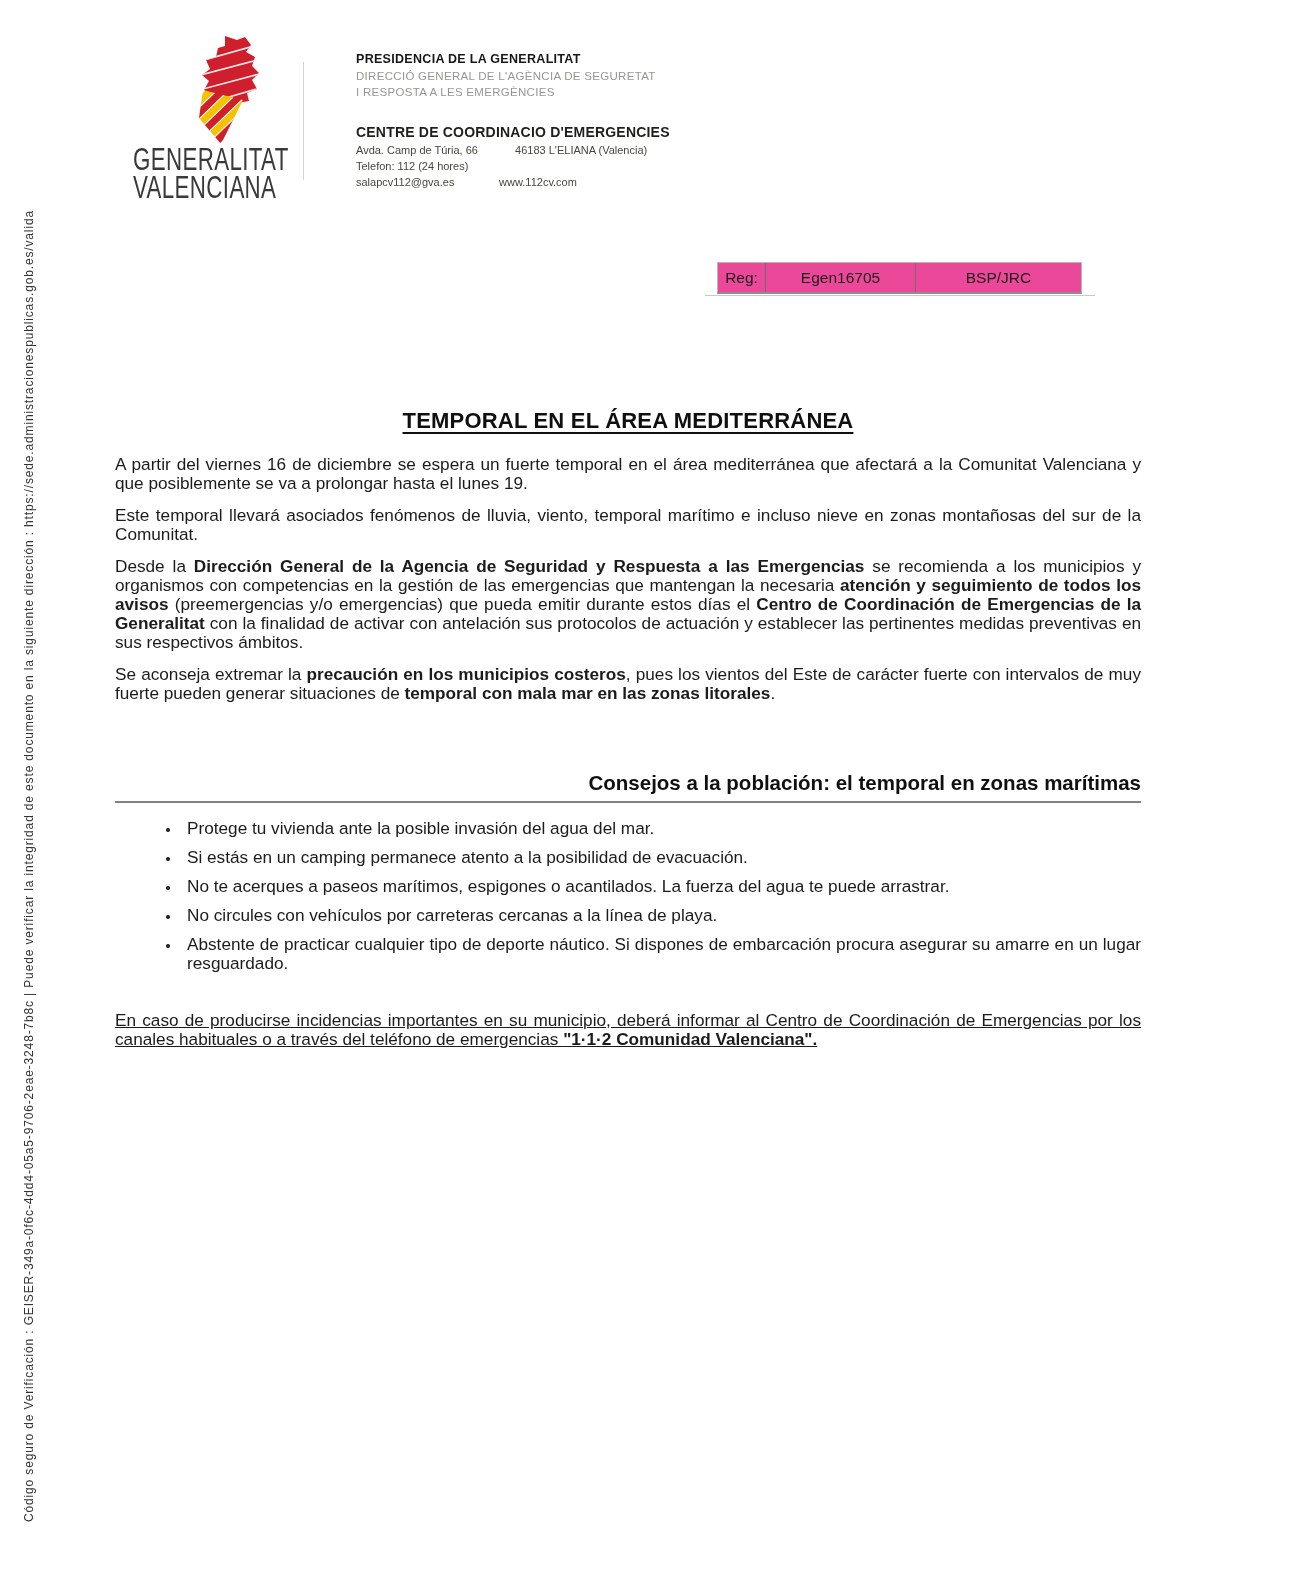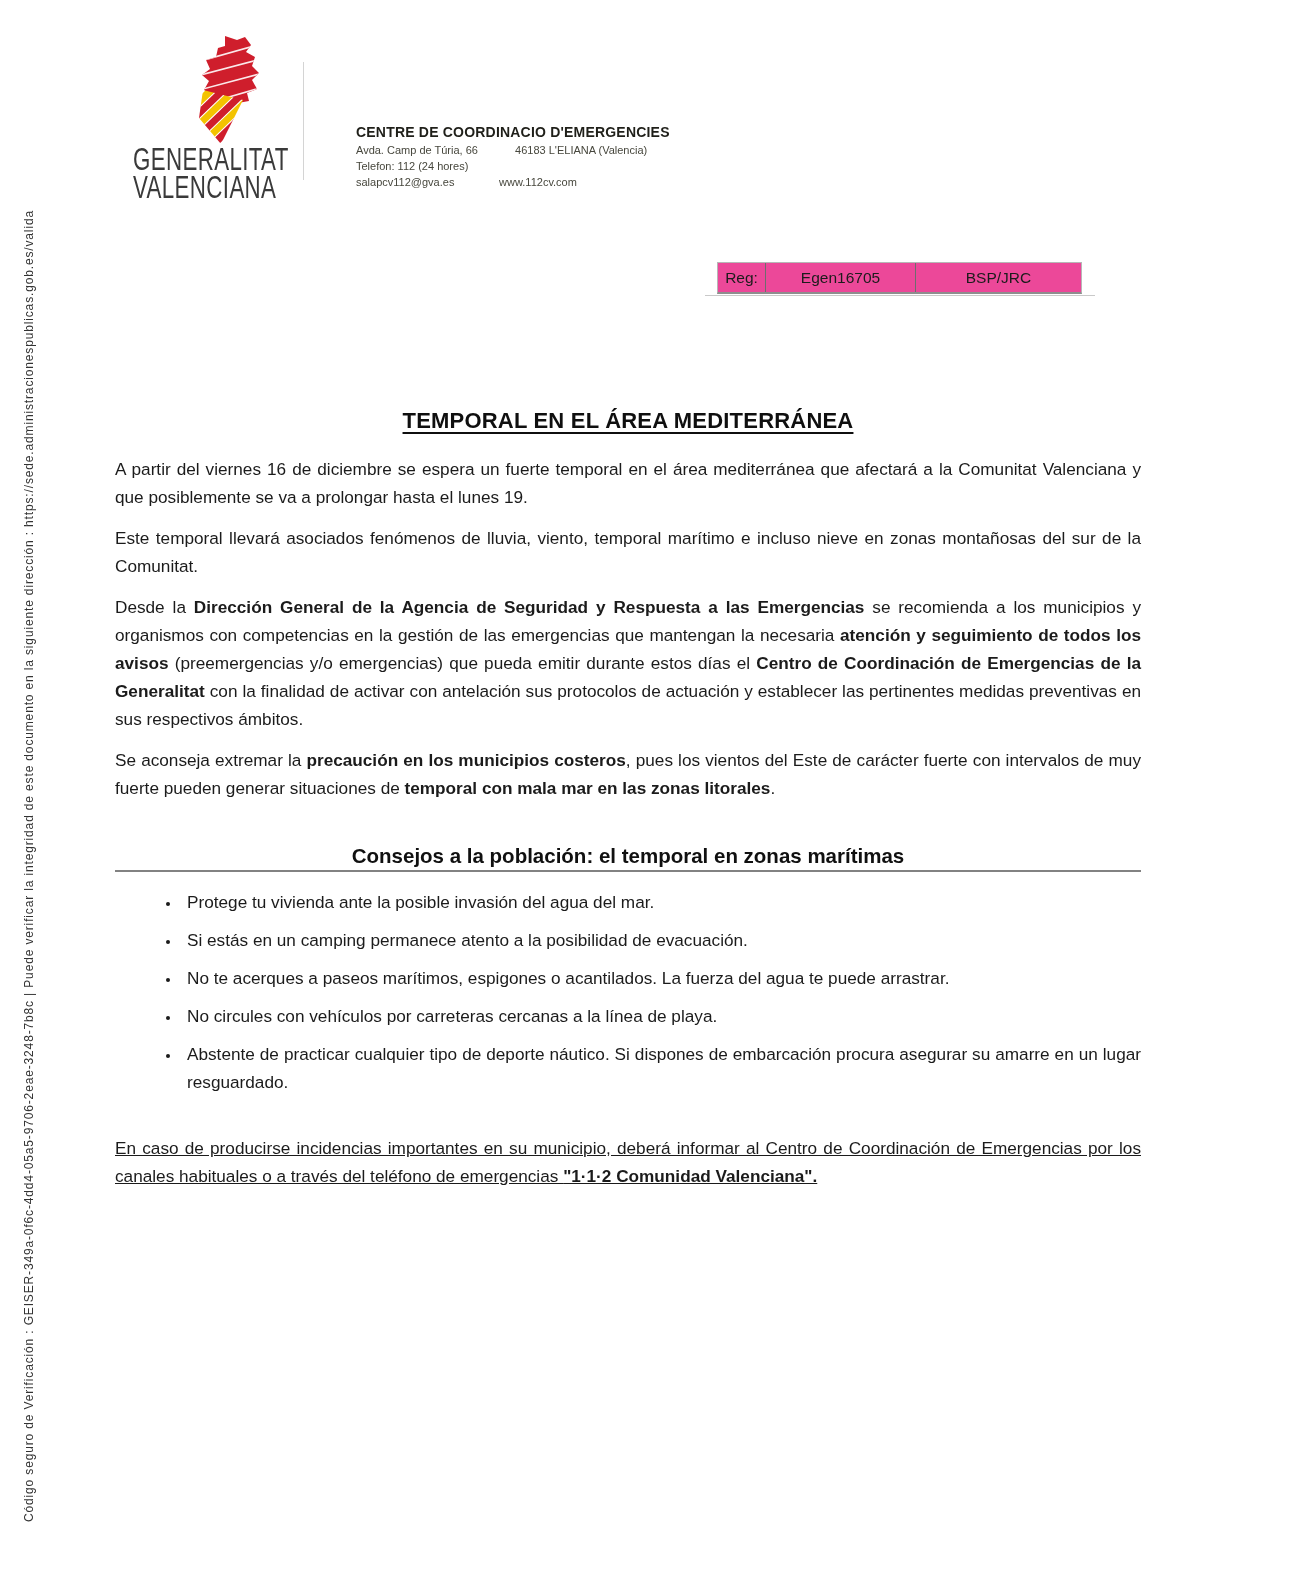--- a/index.html
+++ b/index.html
@@ -76,29 +76,29 @@
     font-size:19.5px; color:#141414;
   }
   .headline {
     position:absolute; left:115px; top:408px; width:1026px;
     text-align:center; font-weight:bold; font-size:22px; color:#0f0f0f;
     text-decoration:underline; text-decoration-thickness:2px; text-underline-offset:4px;
     letter-spacing:0.2px;
   }
   .bodytext {
     position:absolute; left:115px; top:455px; width:1026px;
-    font-size:17.2px; line-height:28px; text-align:justify; color:#1b1b1b;
+    font-size:17.2px; line-height:19px; text-align:justify; color:#1b1b1b;
   }
   .bodytext p { margin-bottom:13px; }
   .b    { font-weight:bold; }
   .link { color:var(--link-blue,#1d50a8); font-weight:bold; text-decoration:underline; }
 
   .advice-heading {
-    margin-top:40px; font-size:20.5px; font-weight:bold; color:#101010;
-    border-bottom:2px solid #828282; text-align:center;
+    margin-top:70px; font-size:20.5px; font-weight:bold; color:#101010;
+    padding-bottom:9px; border-bottom:2px solid #828282; text-align:right;
   }
   ul.advice { margin-top:16px; padding-left:66px; list-style:disc; }
   ul.advice li { margin-bottom:10px; padding-left:6px; text-align:justify; }
   ul.advice li::marker { font-size:13px; }
 
   .footer1 { margin-top:28px; }
   .footer2 { margin-top:38px;text-decoration:underline; }
 </style>
 </head>
 <body>
@@ -146,20 +146,25 @@
       </g>
     </svg>
     <div class="logo-wordmark">
       <div>GENERALITAT</div>
       <div>VALENCIANA</div>
     </div>
   </div>
 
   <div class="header-divider"></div>
 
+  <div class="org-block">
+    <div class="org-line1">PRESIDENCIA DE LA GENERALITAT</div>
+    <div class="org-line2">DIRECCIÓ GENERAL DE L'AGÈNCIA DE SEGURETAT</div>
+    <div class="org-line3">I RESPOSTA A LES EMERGÈNCIES</div>
+  </div>
 
   <div class="centre-block">
     <div class="centre-title">CENTRE DE COORDINACIO D'EMERGENCIES</div>
     <div class="centre-row">
       <span class="addr-left">Avda. Camp de Túria, 66</span>
       <span>46183 L'ELIANA (Valencia)</span>
     </div>
     <div class="centre-row">
       <span>Telefon: 112 (24 hores)</span>
     </div>

